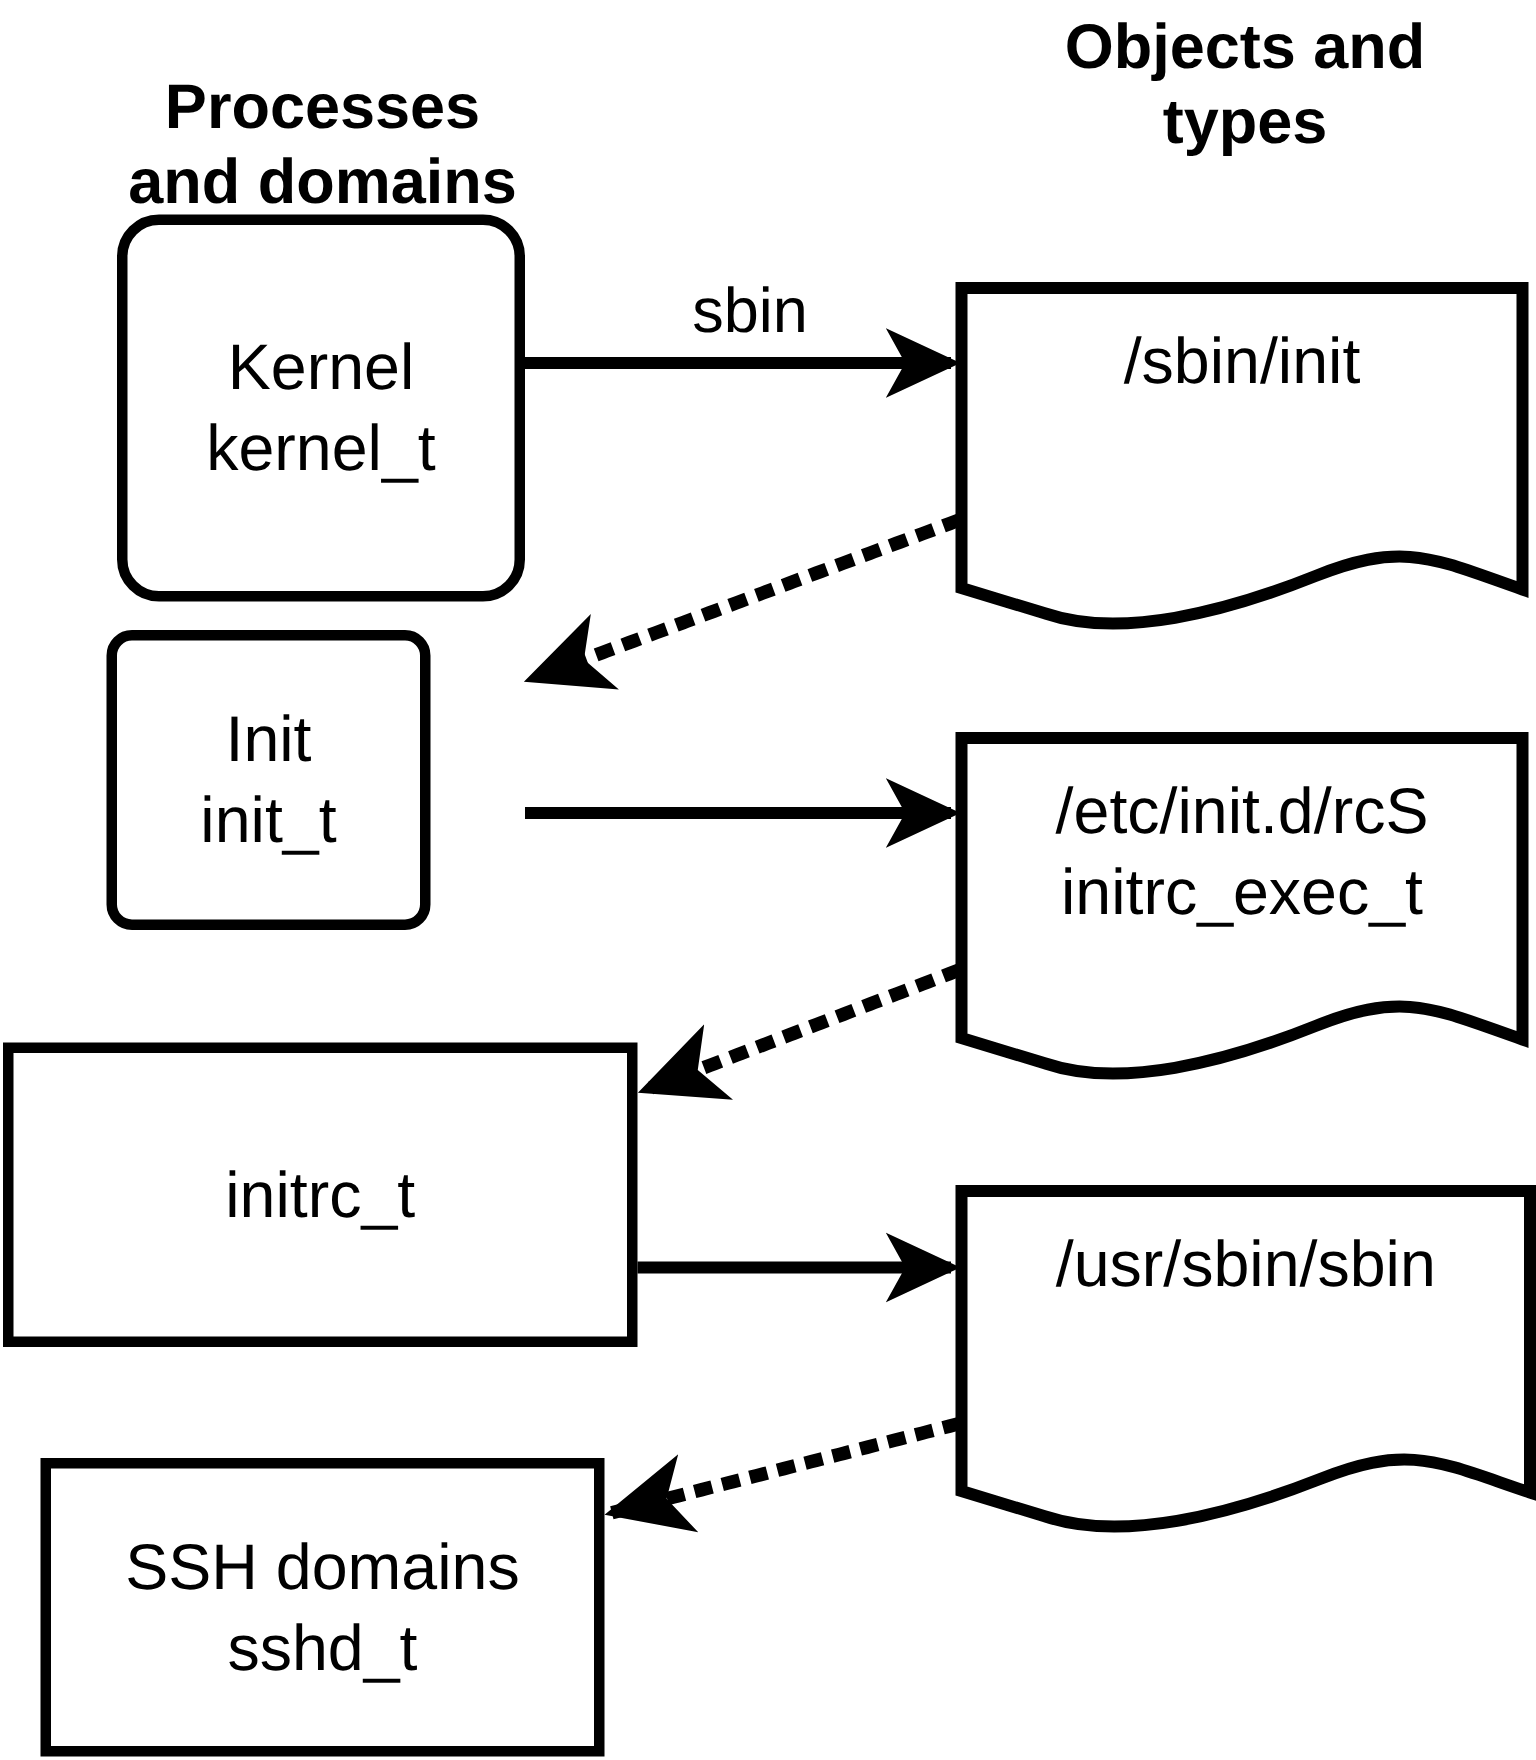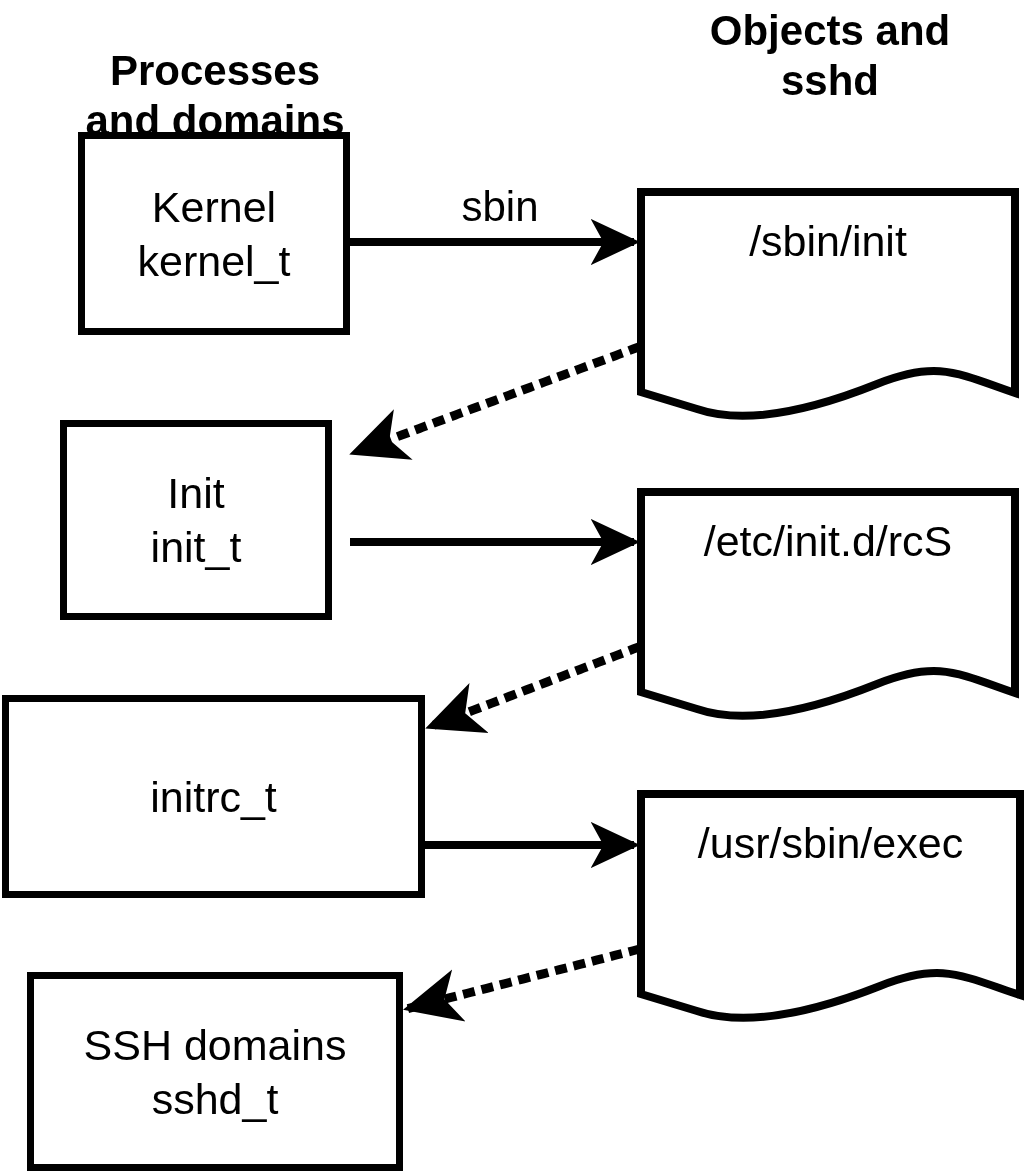--- a/index.html
+++ b/index.html
@@ -74,28 +74,28 @@
   }
 </style>
 </head>
 <body>
 
 <div id="canvas">
 
   <div class="col-header" id="header-left">Processes
 and domains</div>
   <div class="col-header" id="header-right">Objects and
-sshd</div>
+types</div>
 
-  <div class="proc-box" style="left:78px; top:132px; width:272px; height:203px;">
+  <div class="proc-box" style="left:78px; top:143px; width:272px; height:258px;border-radius:28px;">
     <span class="ln">Kernel</span>
     <span class="ln">kernel_t</span>
   </div>
 
-  <div class="proc-box" style="left:60px; top:420px; width:272px; height:200px;">
+  <div class="proc-box" style="left:71px; top:420px; width:216px; height:200px;border-radius:17px;">
     <span class="ln">Init</span>
     <span class="ln">init_t</span>
   </div>
 
   <div class="proc-box" style="left:2px; top:695px; width:423px; height:203px;">
     <span class="ln">initrc_t</span>
   </div>
 
   <div class="proc-box" style="left:27px; top:972px; width:376px; height:199px;">
     <span class="ln">SSH domains</span>
@@ -110,29 +110,30 @@
       <span class="ln">/sbin/init</span>
     </div>
   </div>
 
   <div class="doc-shape" style="left:637px; top:488px; width:382px; height:240px;">
     <svg width="382" height="240" viewBox="0 0 382 240">
       <path d="M4,4 L378,4 L378,205 C320,185 300,172 240,196 C180,220 110,238 60,221 L4,204 Z" fill="#ffffff" stroke="#000000" stroke-width="8" stroke-linejoin="miter"></path>
     </svg>
     <div class="doc-label" style="top:26px;">
       <span class="ln">/etc/init.d/rcS</span>
+      <span class="ln">initrc_exec_t</span>
     </div>
   </div>
 
   <div class="doc-shape" style="left:637px; top:790px; width:387px; height:240px;">
     <svg width="387" height="240" viewBox="0 0 387 240">
       <path d="M4,4 L383,4 L383,205 C323,185 303,172 243,196 C182,220 111,238 60,221 L4,204 Z" fill="#ffffff" stroke="#000000" stroke-width="8" stroke-linejoin="miter"></path>
     </svg>
     <div class="doc-label" style="top:26px;">
-      <span class="ln">/usr/sbin/exec</span>
+      <span class="ln">/usr/sbin/sbin</span>
     </div>
   </div>
 
   <svg class="edge-layer" viewBox="0 0 1024 1173">
     <defs>
       <marker id="arrowSolid" viewBox="0 0 12 12" refX="10.5" refY="6" markerWidth="6.2" markerHeight="6.2" orient="auto-start-reverse">
         <path d="M0,0.4 L12,6 L0,11.6 L3.1,6 Z" fill="#000000"></path>
       </marker>
       <marker id="arrowDotted" viewBox="0 0 12 12" refX="10.5" refY="6" markerWidth="6.4" markerHeight="6.4" orient="auto-start-reverse">
         <path d="M0,0.4 L12,6 L0,11.6 L3.1,6 Z" fill="#000000"></path>

